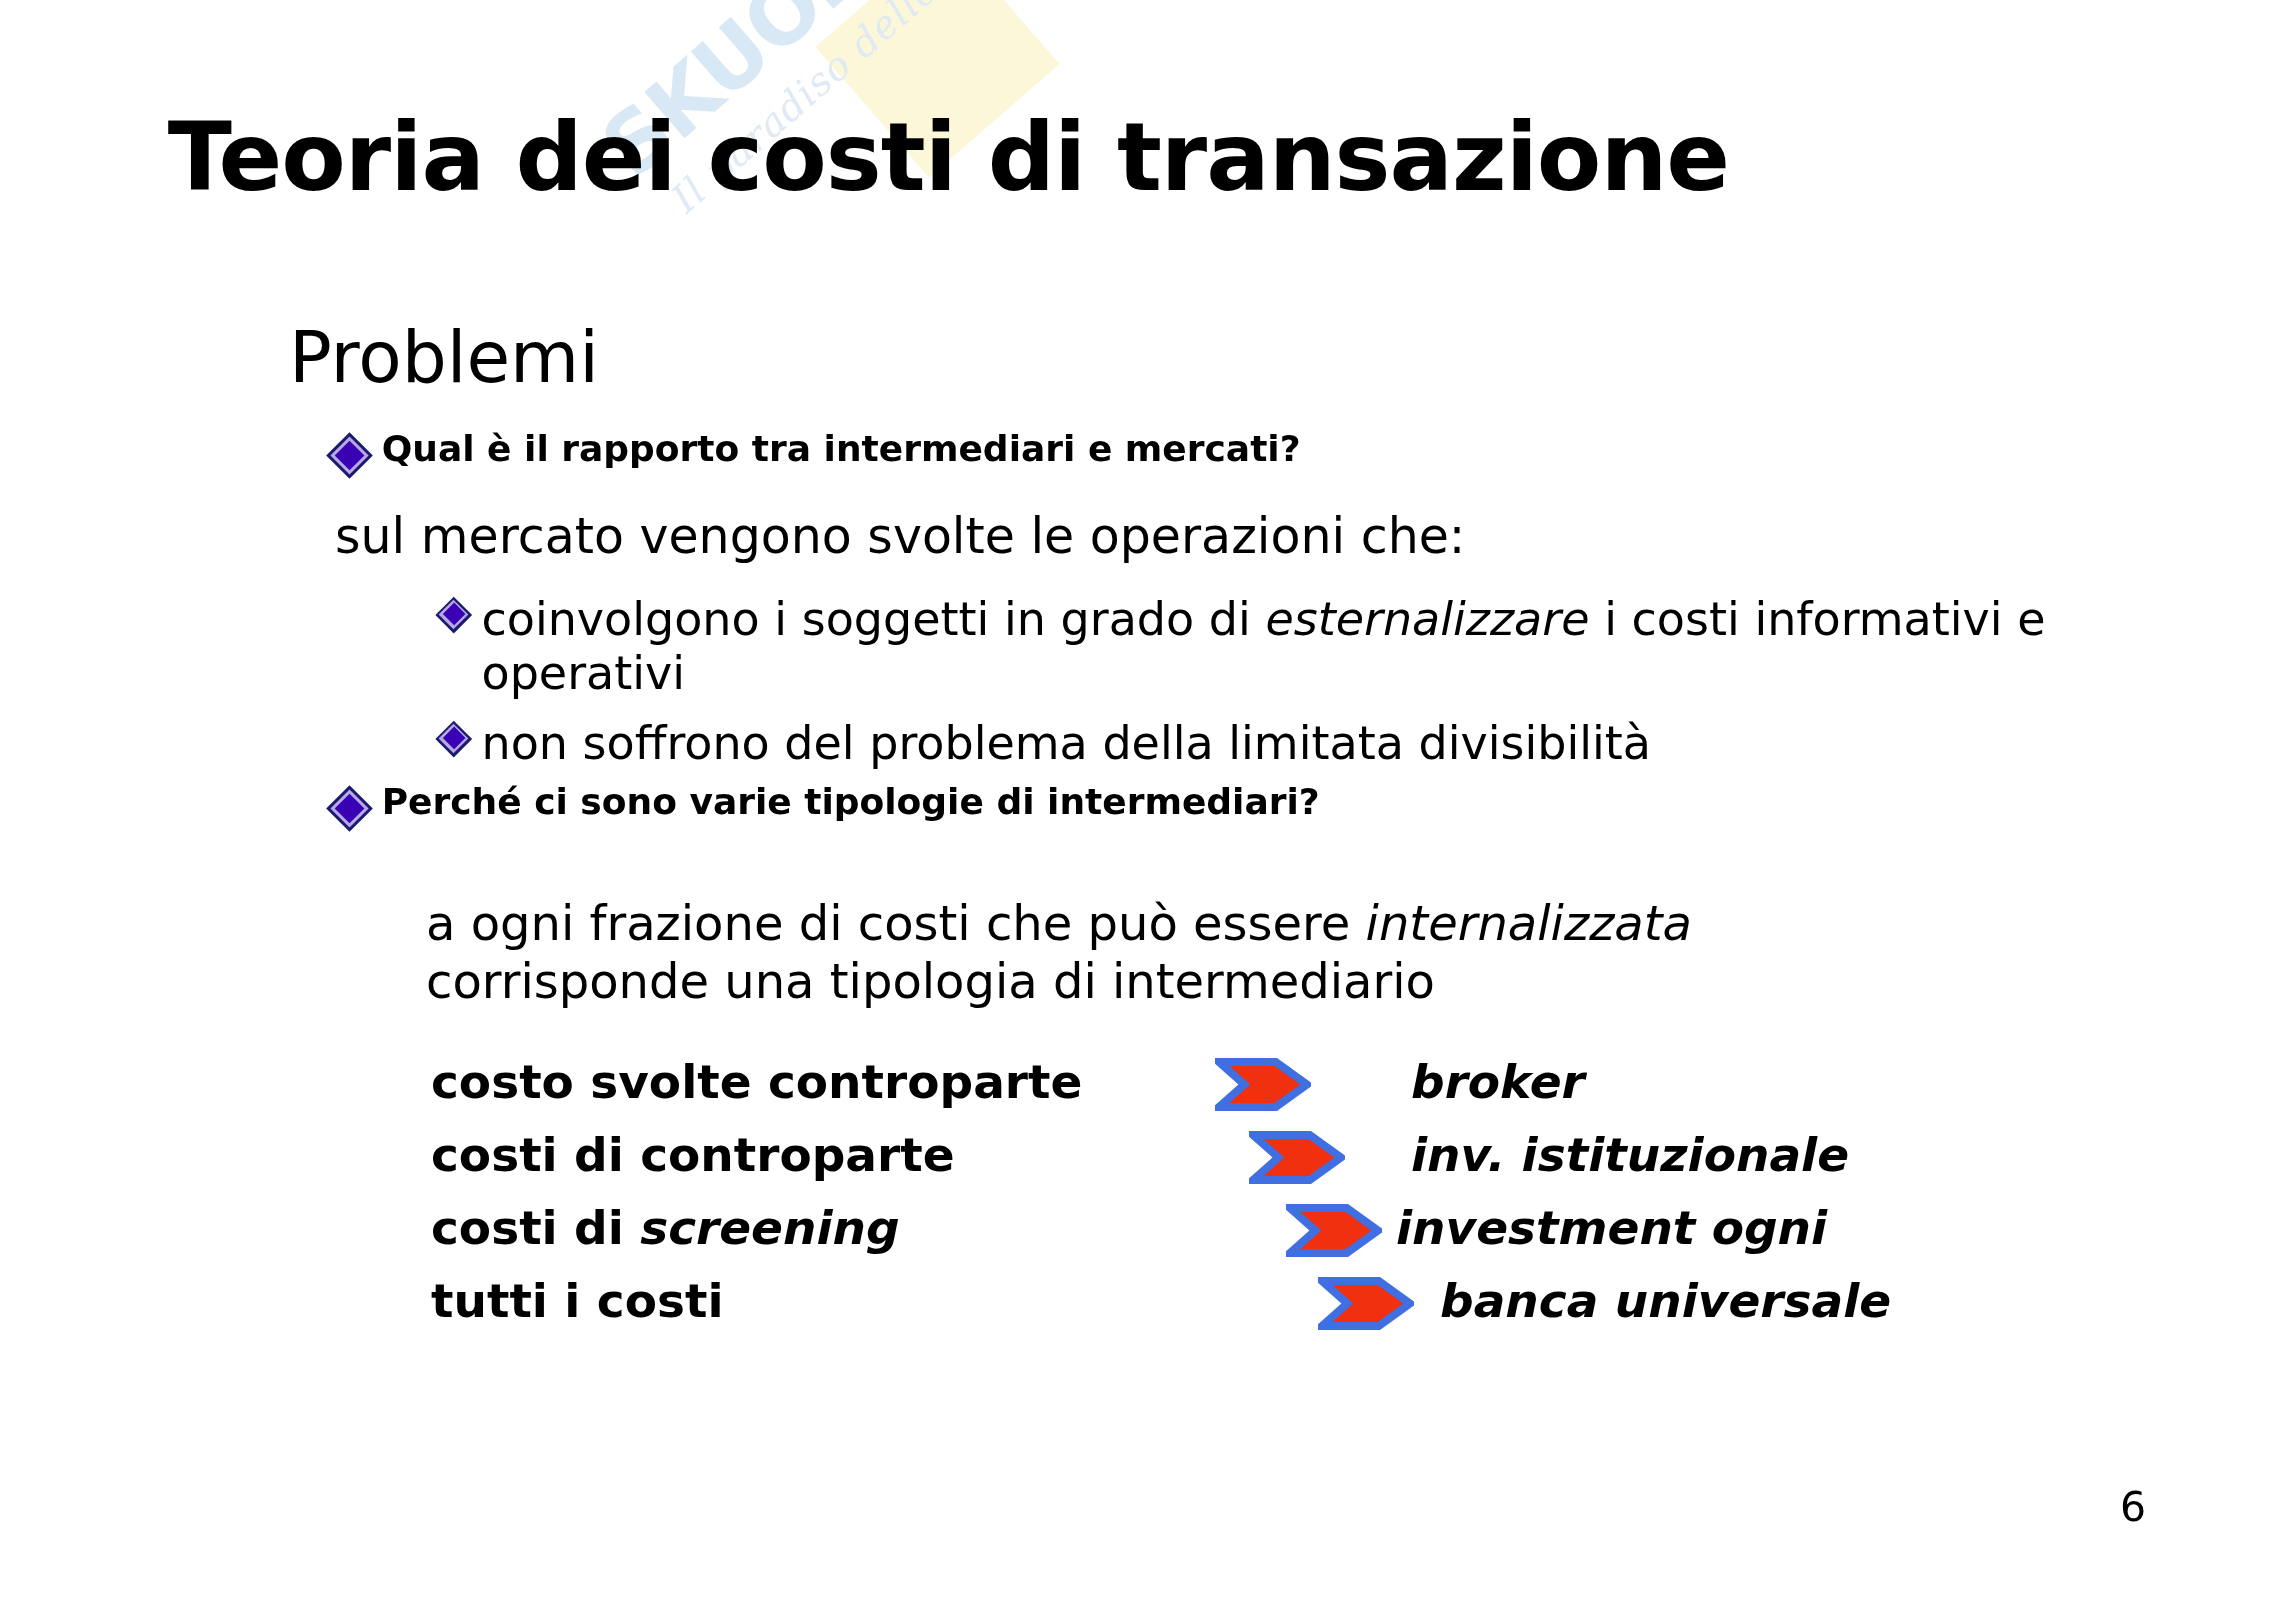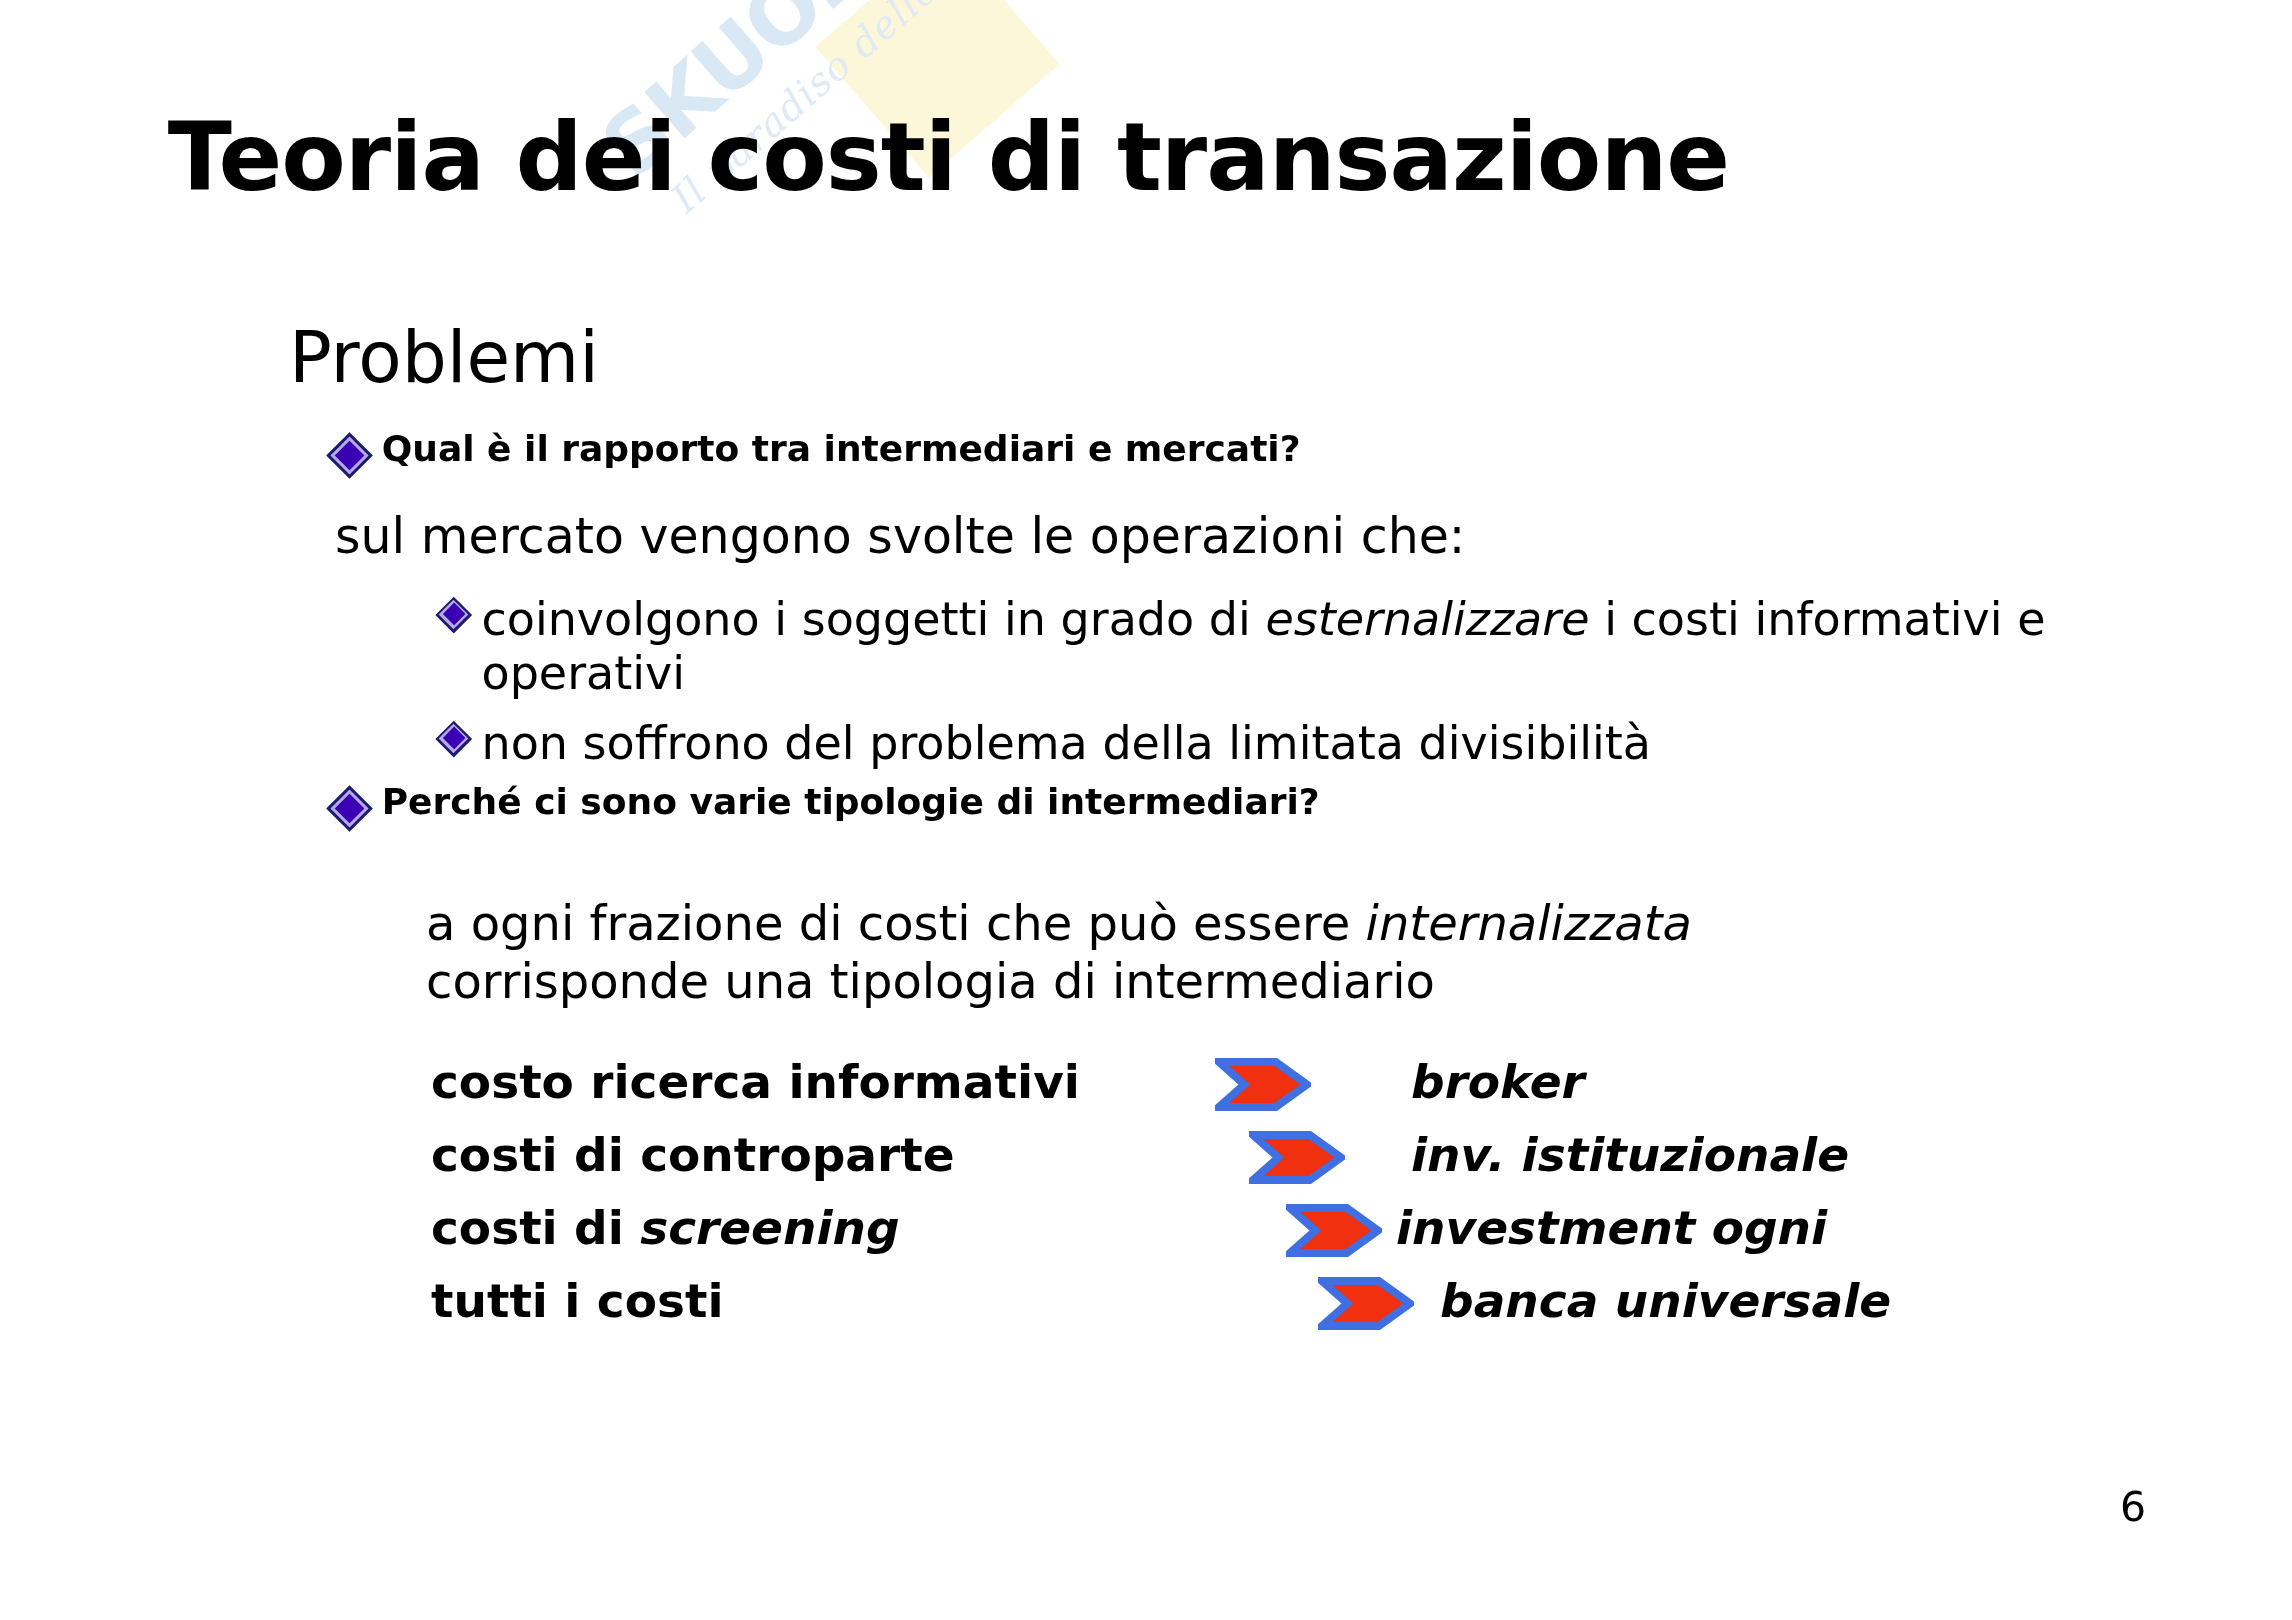--- a/index.html
+++ b/index.html
@@ -263,21 +263,21 @@
         <span class="d-inner"></span>
     </span>
     <span class="lvl2-q">Perché ci sono varie tipologie di intermediari?</span>
   </div>
 
   <div class="para" style="left:426px; top:895px; width:1490px;"><span>a ogni frazione di costi che può essere </span><i>internalizzata</i><span> corrisponde una tipologia di intermediario</span></div>
 
   <div class="map-block">
 
     <div class="map-row" style="height:73px;">
-      <span class="map-left"><span>costo ricerca informativi</span><i></i></span>
+      <span class="map-left"><span>costo svolte controparte</span><i></i></span>
       <svg class="arrow" style="left:784px;" viewBox="0 0 98 54">
         <polygon points="4,4 62,4 94,27 62,50 4,50 30,27" fill="#f0300f" stroke="#3f6fe0" stroke-width="8" stroke-linejoin="miter"></polygon>
       </svg>
       <span class="map-right" style="left:980px;">broker</span>
     </div>
 
     <div class="map-row" style="height:73px;">
       <span class="map-left"><span>costi di controparte</span><i></i></span>
       <svg class="arrow" style="left:818px;" viewBox="0 0 98 54">
         <polygon points="4,4 62,4 94,27 62,50 4,50 30,27" fill="#f0300f" stroke="#3f6fe0" stroke-width="8" stroke-linejoin="miter"></polygon>

